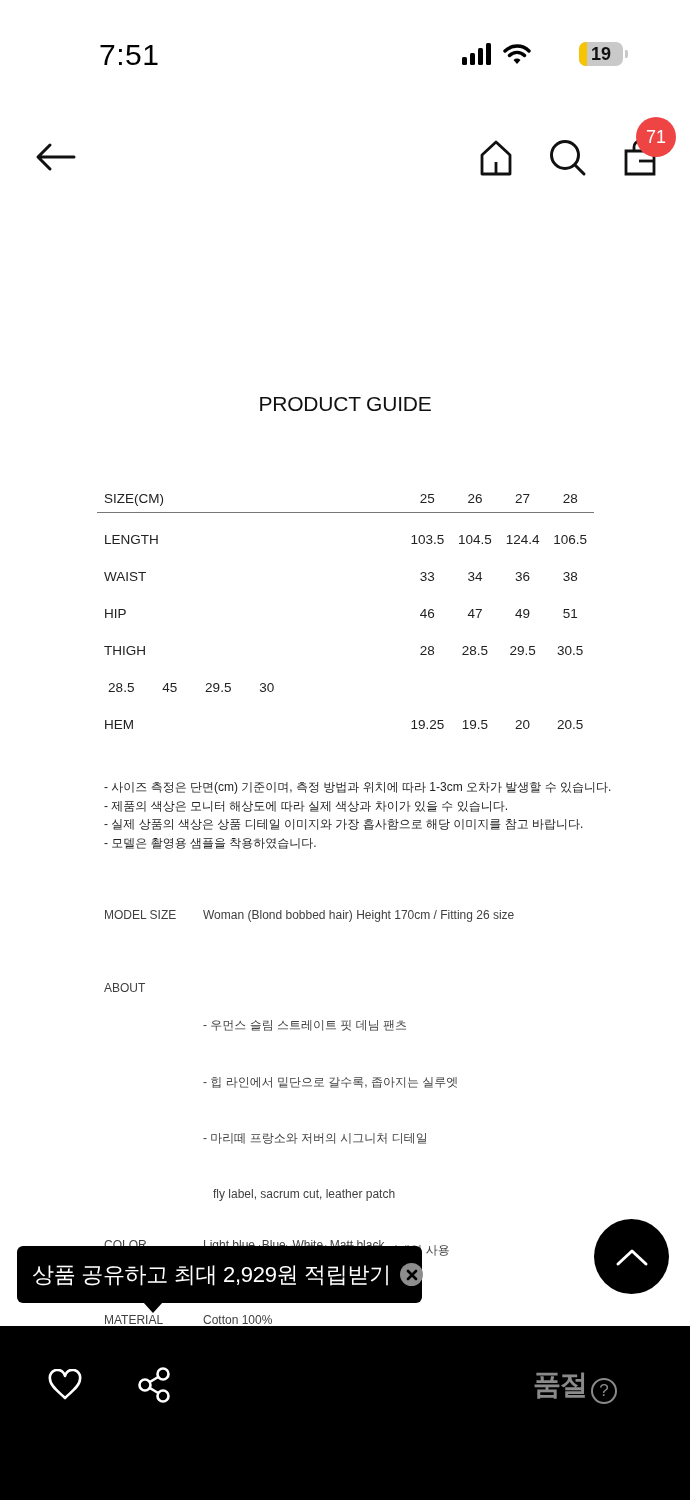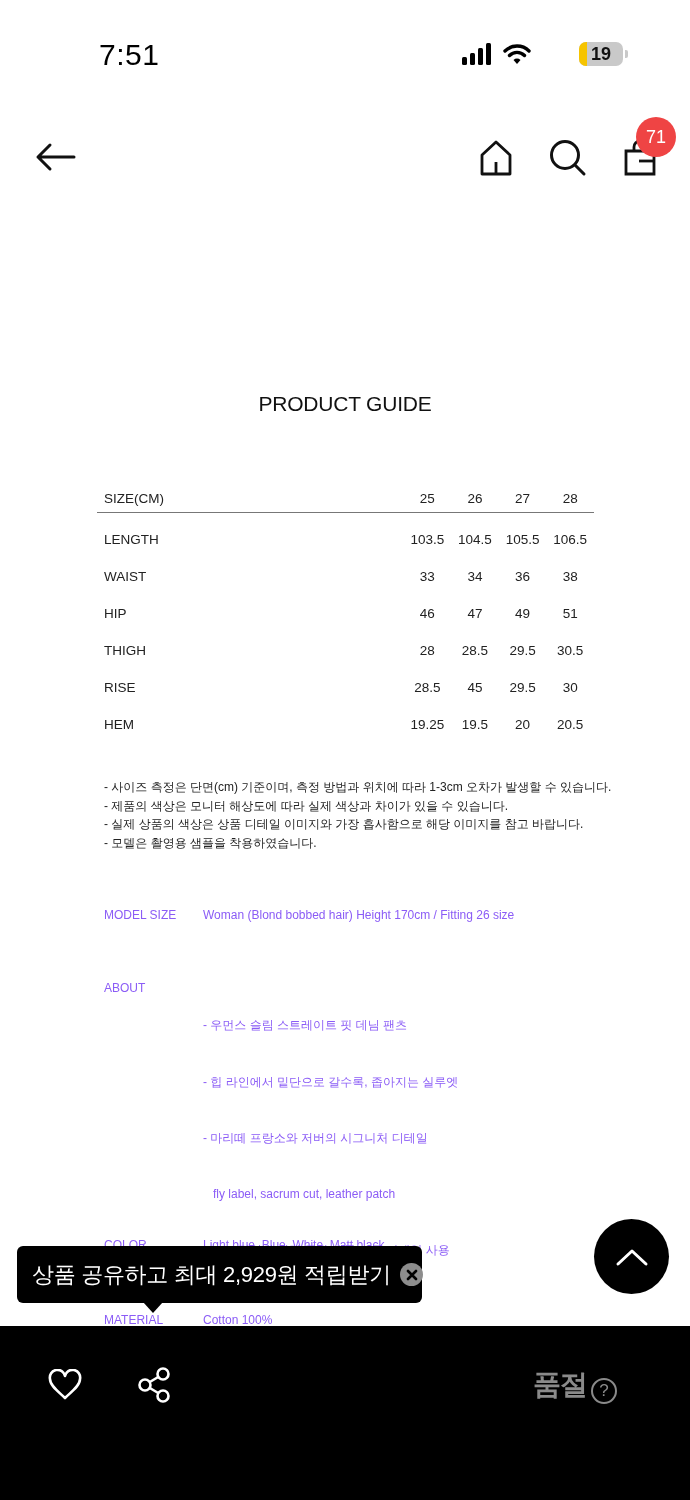--- a/index.html
+++ b/index.html
@@ -32,21 +32,21 @@
     .guide-title { position: absolute; top: 392px; left: 0; width: 690px; text-align: center; font-size: 21px; color: #111; letter-spacing: -0.2px; }
 
     .size-table { position: absolute; top: 485px; left: 97px; width: 497px; }
     .size-row { display: flex; align-items: center; height: 37px; font-size: 13.5px; color: #222; }
     .size-row .label { width: 312px; padding-left: 7px; }
     .size-row .cell { width: 48.5px; text-align: center; }
     .size-head { height: 28px; border-bottom: 1px solid #777; margin-bottom: 8px; }
 
     .notes { position: absolute; top: 778px; left: 104px; font-size: 12px; line-height: 18.7px; color: #222; }
 
-    .info-row { position: absolute; left: 104px; display: flex; font-size: 12px; color: #8b5cf6; line-height: 18.7px; }
+    .info-row { position: absolute; left: 104px; display: flex; font-size: 12px; color: #404040; line-height: 18.7px; }
     .info-row .info-label { width: 99px; }
     .info-row .info-value { white-space: pre; }
     .model-row { top: 906px; }
     .about-row { top: 979px; }
     .color-row { top: 1236px; }
     .material-row { top: 1311px; }
 
     
     .scroll-top-btn { position: absolute; left: 594px; top: 1219px; width: 75px; height: 75px; border-radius: 50%; background: #000; border: none; display: flex; align-items: center; justify-content: center; cursor: pointer; }
 
@@ -127,21 +127,21 @@
       <div class="label">SIZE(CM)</div>
       <div class="cell">25</div>
       <div class="cell">26</div>
       <div class="cell">27</div>
       <div class="cell">28</div>
     </div>
     <div class="size-row">
       <div class="label">LENGTH</div>
       <div class="cell">103.5</div>
       <div class="cell">104.5</div>
-      <div class="cell">105.5</div>
+      <div class="cell">124.4</div>
       <div class="cell">106.5</div>
     </div>
     <div class="size-row">
       <div class="label">WAIST</div>
       <div class="cell">33</div>
       <div class="cell">34</div>
       <div class="cell">36</div>
       <div class="cell">38</div>
     </div>
     <div class="size-row">
@@ -152,21 +152,20 @@
       <div class="cell">51</div>
     </div>
     <div class="size-row">
       <div class="label">THIGH</div>
       <div class="cell">28</div>
       <div class="cell">28.5</div>
       <div class="cell">29.5</div>
       <div class="cell">30.5</div>
     </div>
     <div class="size-row">
-      <div class="label">RISE</div>
       <div class="cell">28.5</div>
       <div class="cell">45</div>
       <div class="cell">29.5</div>
       <div class="cell">30</div>
     </div>
     <div class="size-row">
       <div class="label">HEM</div>
       <div class="cell">19.25</div>
       <div class="cell">19.5</div>
       <div class="cell">20</div>

